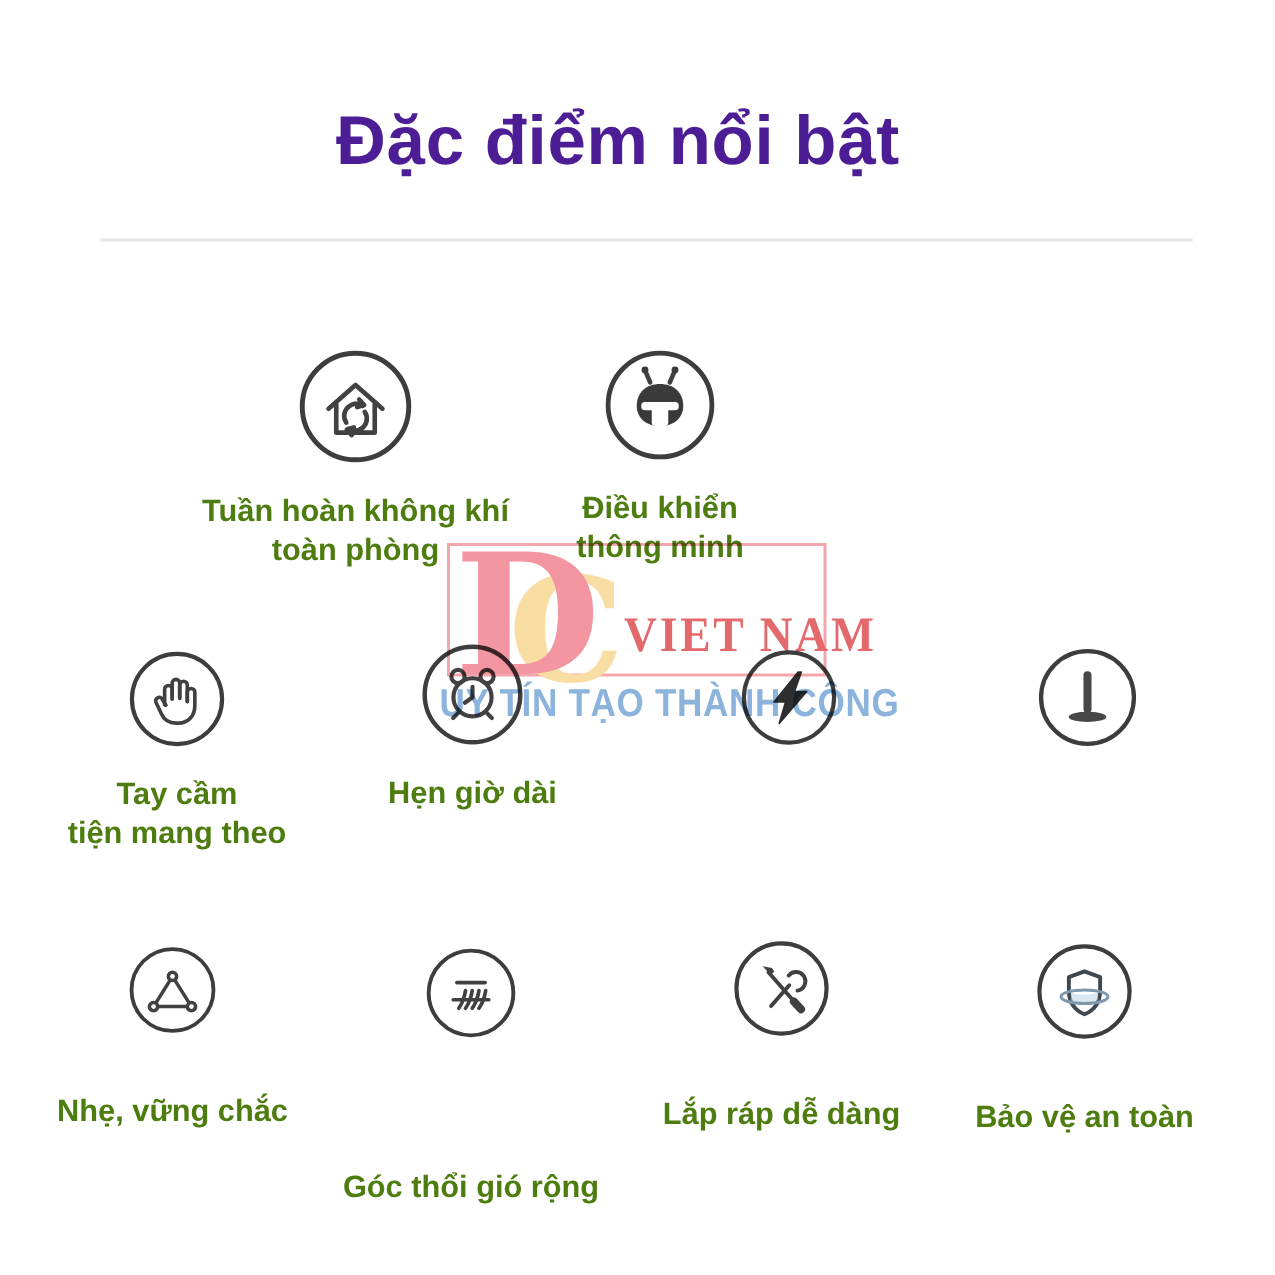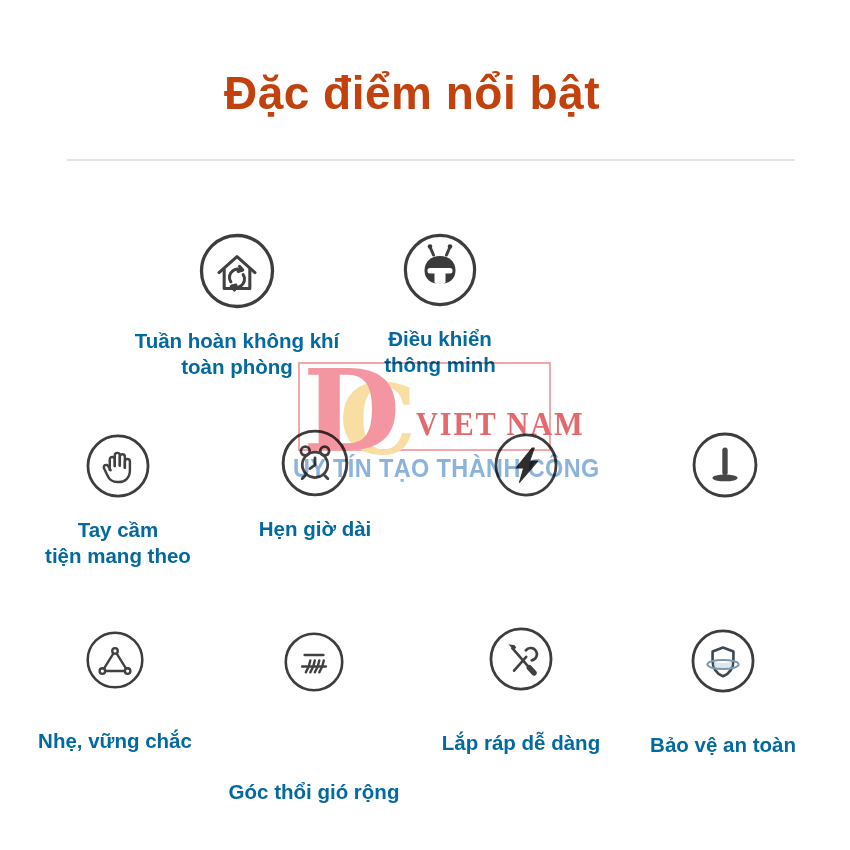--- a/index.html
+++ b/index.html
@@ -1,25 +1,25 @@
 <!DOCTYPE html>
 <html><head>
 <meta charset="utf-8">
 <style>
   html,body{margin:0;padding:0;background:#fff;}
   .canvas{position:relative;width:850px;height:850px;background:#ffffff;overflow:hidden;
           font-family:"Liberation Sans",sans-serif;}
   .page-title{position:absolute;top:66px;left:0;width:824px;text-align:center;
-              font-size:46px;font-weight:700;color:#c2410c;letter-spacing:.5px;}
+              font-size:46px;font-weight:700;color:#4c1d95;letter-spacing:.5px;}
   .divider{position:absolute;top:159px;left:67px;width:728px;height:2px;background:#e4e4e4;}
 
   .item{position:absolute;width:230px;display:flex;flex-direction:column;align-items:center;}
   .circle-icon{display:block;}
   .circle-icon svg{display:block;width:100%;height:100%;}
-  .label{margin-top:18px;font-size:20.5px;font-weight:700;color:#0369a1;line-height:26px;
+  .label{margin-top:18px;font-size:20.5px;font-weight:700;color:#4d7c0f;line-height:26px;
          text-align:center;white-space:pre-line;}
   .gap23 .label{margin-top:38px;}
 
   
   .s{fill:none;stroke:#414141;stroke-width:3;stroke-linecap:round;stroke-linejoin:round;}
   .s2{fill:none;stroke:#414141;stroke-width:2.8;stroke-linecap:round;stroke-linejoin:round;}
   .ring{fill:none;stroke:#3d3d3d;stroke-width:3.2;}
   .sv{fill:#ffffff;stroke:#414141;stroke-width:3;}
 
   

